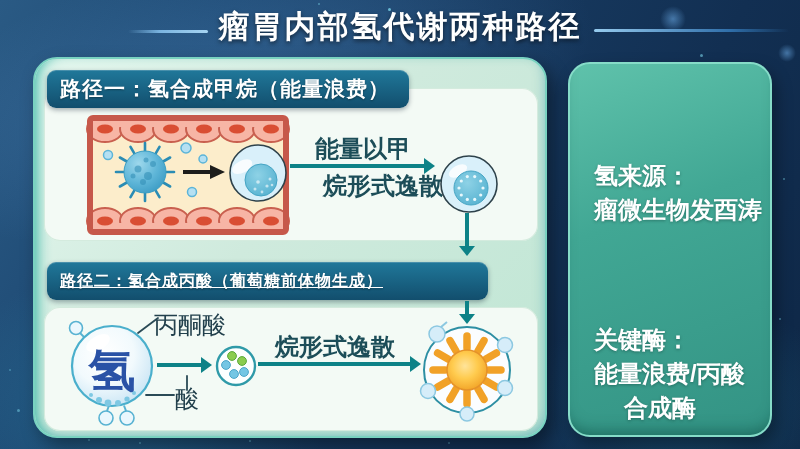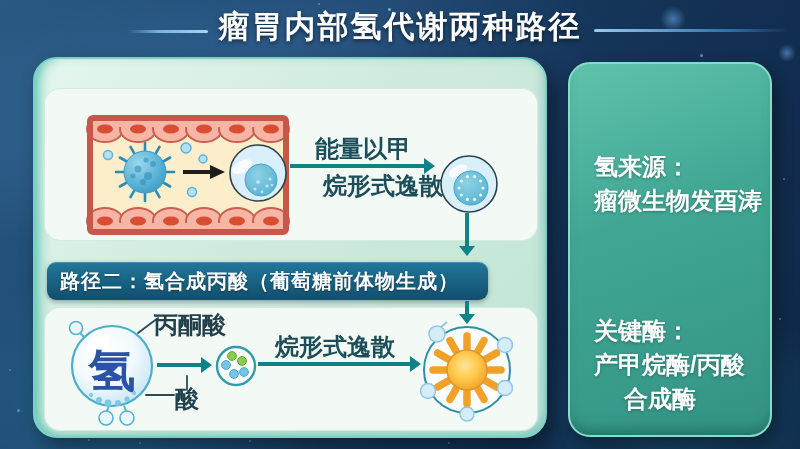--- a/index.html
+++ b/index.html
@@ -28,42 +28,42 @@
          border:2px solid #79d2c0;box-sizing:border-box;
          box-shadow:inset 10px 0 14px -8px rgba(47,178,162,.95),
                     inset -6px -6px 12px -6px rgba(47,150,170,.5),
                     6px 8px 18px rgba(0,0,0,.4);}
   .phead{position:absolute;height:38px;border-radius:9px;color:#fff;font-weight:700;
          font-size:21px;line-height:38px;padding-left:13px;letter-spacing:1px;box-sizing:border-box;
          background:linear-gradient(180deg,#20789a 0%,#124e6d 100%);
          box-shadow:0 2px 5px rgba(0,20,40,.35),inset 0 1px 0 rgba(255,255,255,.18);
          text-shadow:0 1px 2px rgba(0,0,0,.35);white-space:nowrap;}
   .phead1{left:47px;top:70px;width:362px;}
-  .phead2{left:47px;top:262px;width:441px;font-size:20px;}
+  .phead2{left:47px;top:262px;width:441px;font-size:16px;text-decoration:underline;}
   .wbox{position:absolute;background:#f3faf5;border-radius:16px;
         box-shadow:inset 0 0 0 1px rgba(185,222,203,.55);}
   .wbox1{left:44px;top:88px;width:494px;height:153px;}
   .wbox2{left:44px;top:307px;width:494px;height:124px;}
   .anno{position:absolute;text-align:center;color:#1c4d58;font-weight:700;font-size:24px;
         white-space:nowrap;}
-  .lbl{position:absolute;color:#22404c;font-weight:700;font-size:24px;white-space:nowrap;}
+  .lbl{position:absolute;color:#22404c;font-weight:400;font-size:24px;white-space:nowrap;}
   .arrow-r{position:absolute;height:4px;background:#0d8287;}
   .arrow-r::after{content:'';position:absolute;right:-11px;top:-6px;
         border-left:11px solid #0d8287;border-top:8px solid transparent;border-bottom:8px solid transparent;}
   .arrow-d{position:absolute;width:4px;background:#0d8287;}
   .arrow-d::after{content:'';position:absolute;left:-6px;bottom:-10px;
         border-top:10px solid #0d8287;border-left:8px solid transparent;border-right:8px solid transparent;}
   .hyd{position:absolute;left:76px;top:340px;width:72px;text-align:center;
        color:#2a52a6;font-size:47px;font-weight:800;}
   .sidebar{position:absolute;left:568px;top:62px;width:204px;height:375px;border-radius:22px;
        background:linear-gradient(160deg,#5fc2ab 0%,#41a794 40%,#339384 100%);
        border:2px solid #86dcc8;box-sizing:border-box;
        box-shadow:inset 0 -12px 16px -10px rgba(8,70,62,.6),4px 8px 16px rgba(0,0,0,.35);}
   .sb-block{position:absolute;left:24px;color:#ffffff;font-size:24px;font-weight:700;
-       line-height:34px;text-shadow:0 1px 3px rgba(0,30,25,.35);white-space:nowrap;}
+       line-height:34px;text-shadow:0 1px 3px rgba(0,30,25,.35);white-space:nowrap;margin-top:9px;}
   .sb1{top:86px;}
   .sb2{top:250px;}
   .indent{margin-left:30px;}
   svg{position:absolute;overflow:visible;}
 </style>
 </head>
 <body>
 
 <div class="stage">
 
@@ -101,20 +101,21 @@
   <div class="dot" style="left:318px;top:3px;width:2px;height:2px;opacity:.5"></div>
   <div class="dot" style="left:118px;top:58px;width:2px;height:2px;opacity:.4"></div>
 
   <div class="tline tline-l"></div>
   <div class="tline tline-r"></div>
   <div class="title">瘤胃内部氢代谢两种路径</div>
 
   <div class="container"></div>
 
   <div class="wbox wbox1"></div>
+  <div class="phead phead1">路径一：氢合成甲烷（能量浪费）</div>
 
   <svg style="left:86px;top:114px;" width="204" height="122" viewBox="0 0 204 122">
     <defs>
       <radialGradient id="mg" cx="35%" cy="30%" r="75%">
         <stop offset="0%" stop-color="#9ed8ec"></stop>
           <stop offset="60%" stop-color="#5fb6d8"></stop>
           <stop offset="100%" stop-color="#3f9ec6"></stop>
       </radialGradient>
       <radialGradient id="cg" cx="40%" cy="35%" r="75%">
         <stop offset="0%" stop-color="#8ed2e6"></stop>
@@ -321,18 +322,18 @@
     <line x1="21" y1="6" x2="27" y2="1" stroke="#8cc8e1" stroke-width="2"></line>
   </svg>
 
   <div class="sidebar">
     <div class="sb-block sb1">
       <div>氢来源：</div>
       <div>瘤微生物发酉涛</div>
     </div>
     <div class="sb-block sb2">
       <div>关键酶：</div>
-      <div>产甲烷酶/丙酸</div>
+      <div>能量浪费/丙酸</div>
       <div class="indent">合成酶</div>
     </div>
   </div>
 
 </div>
 
 </body></html>

